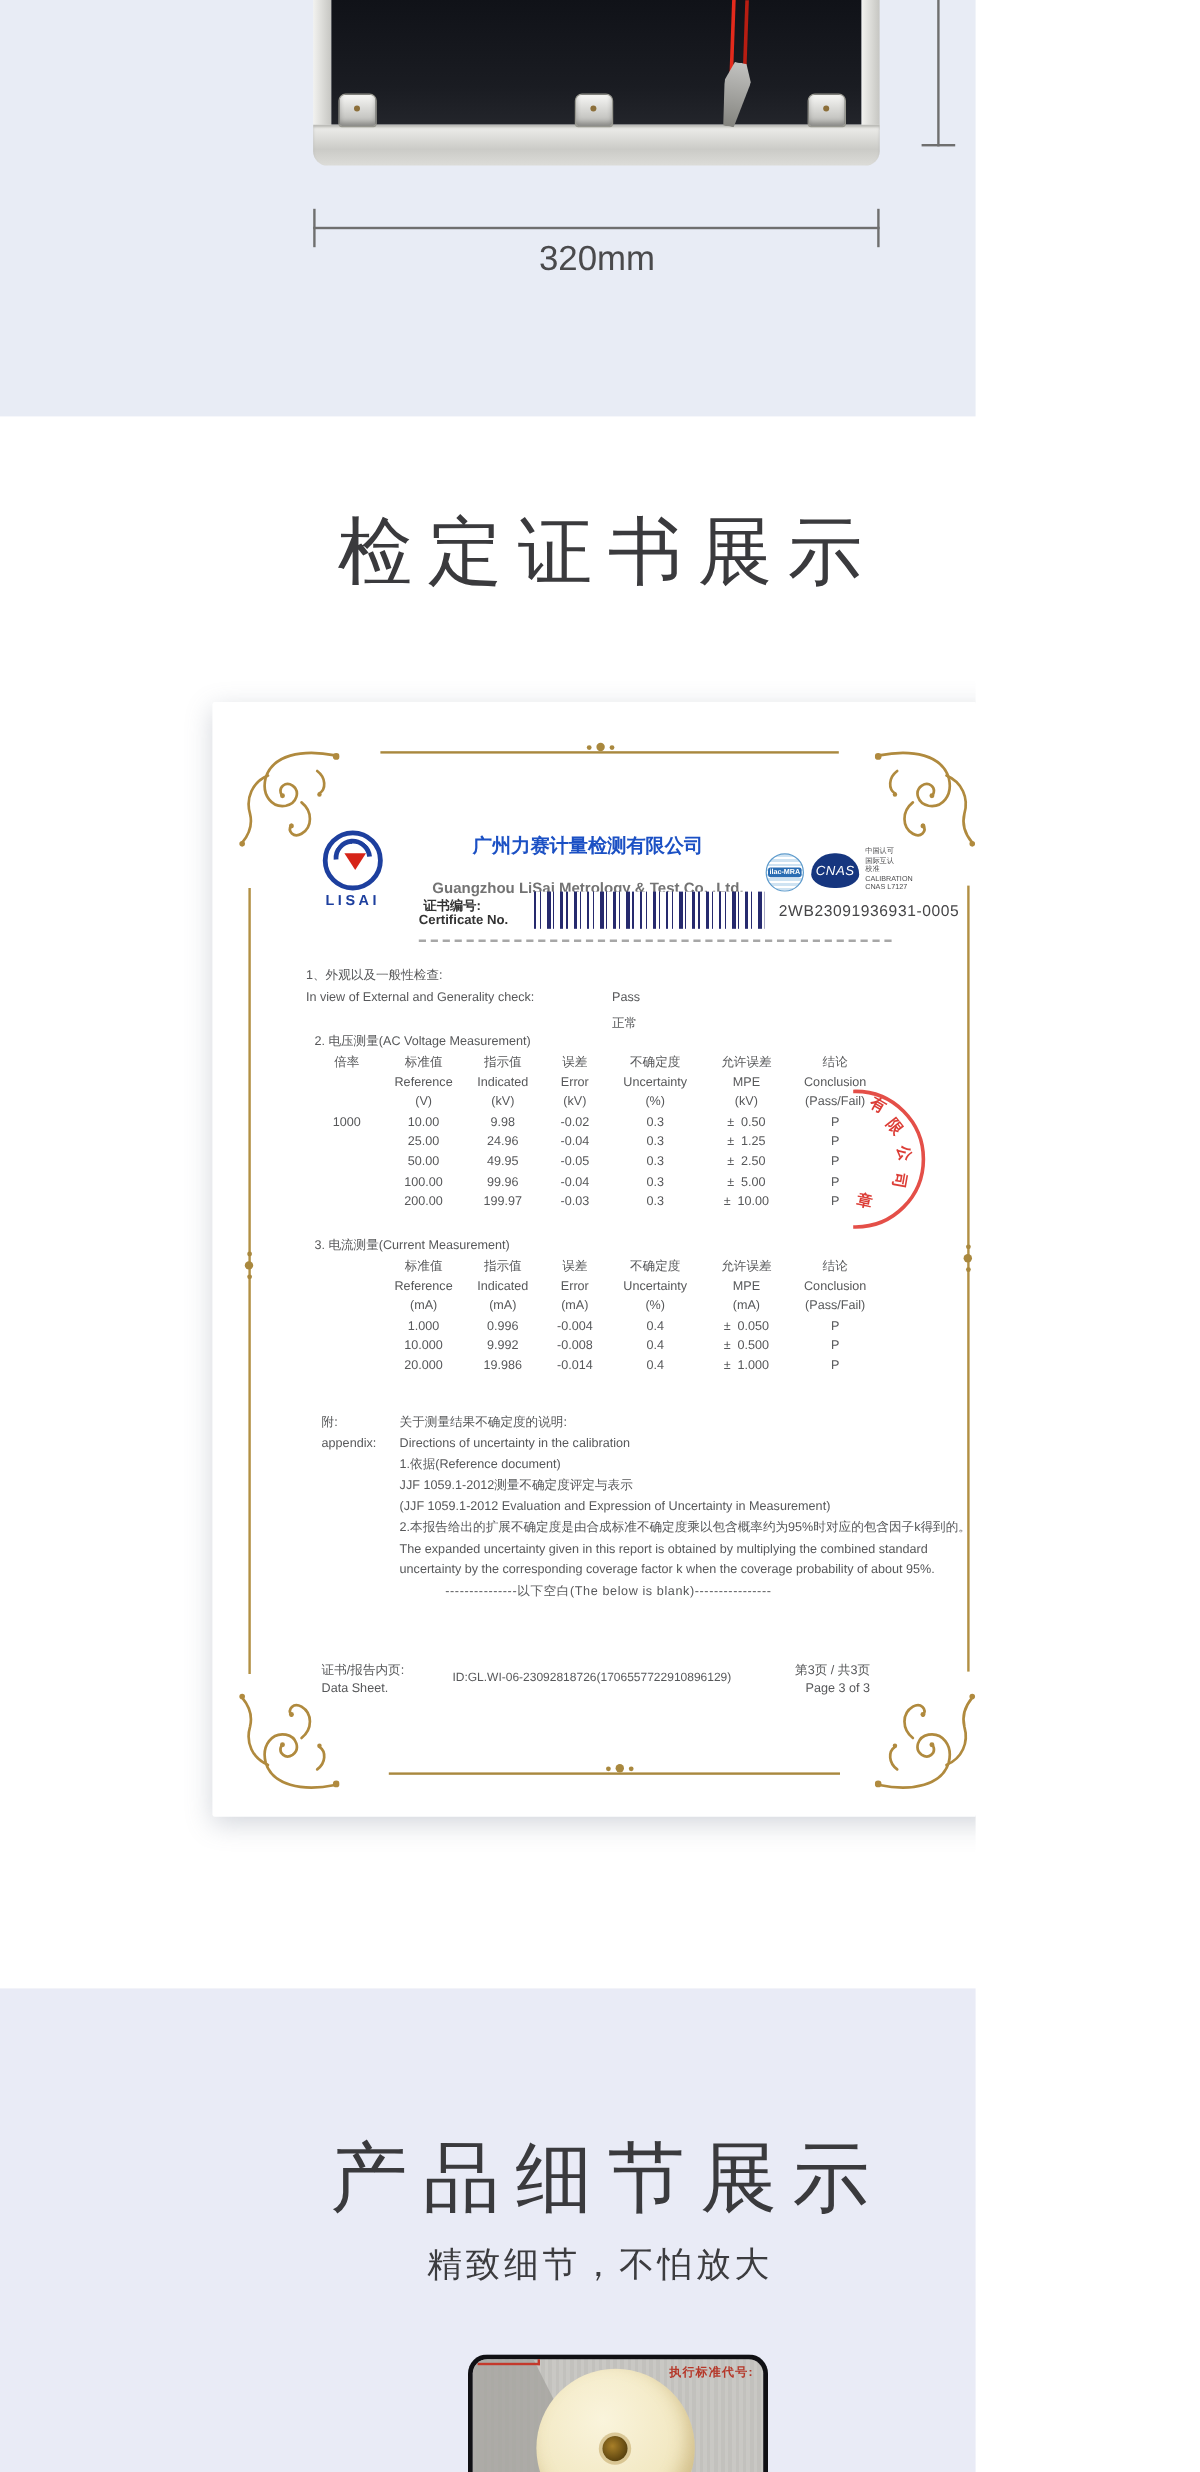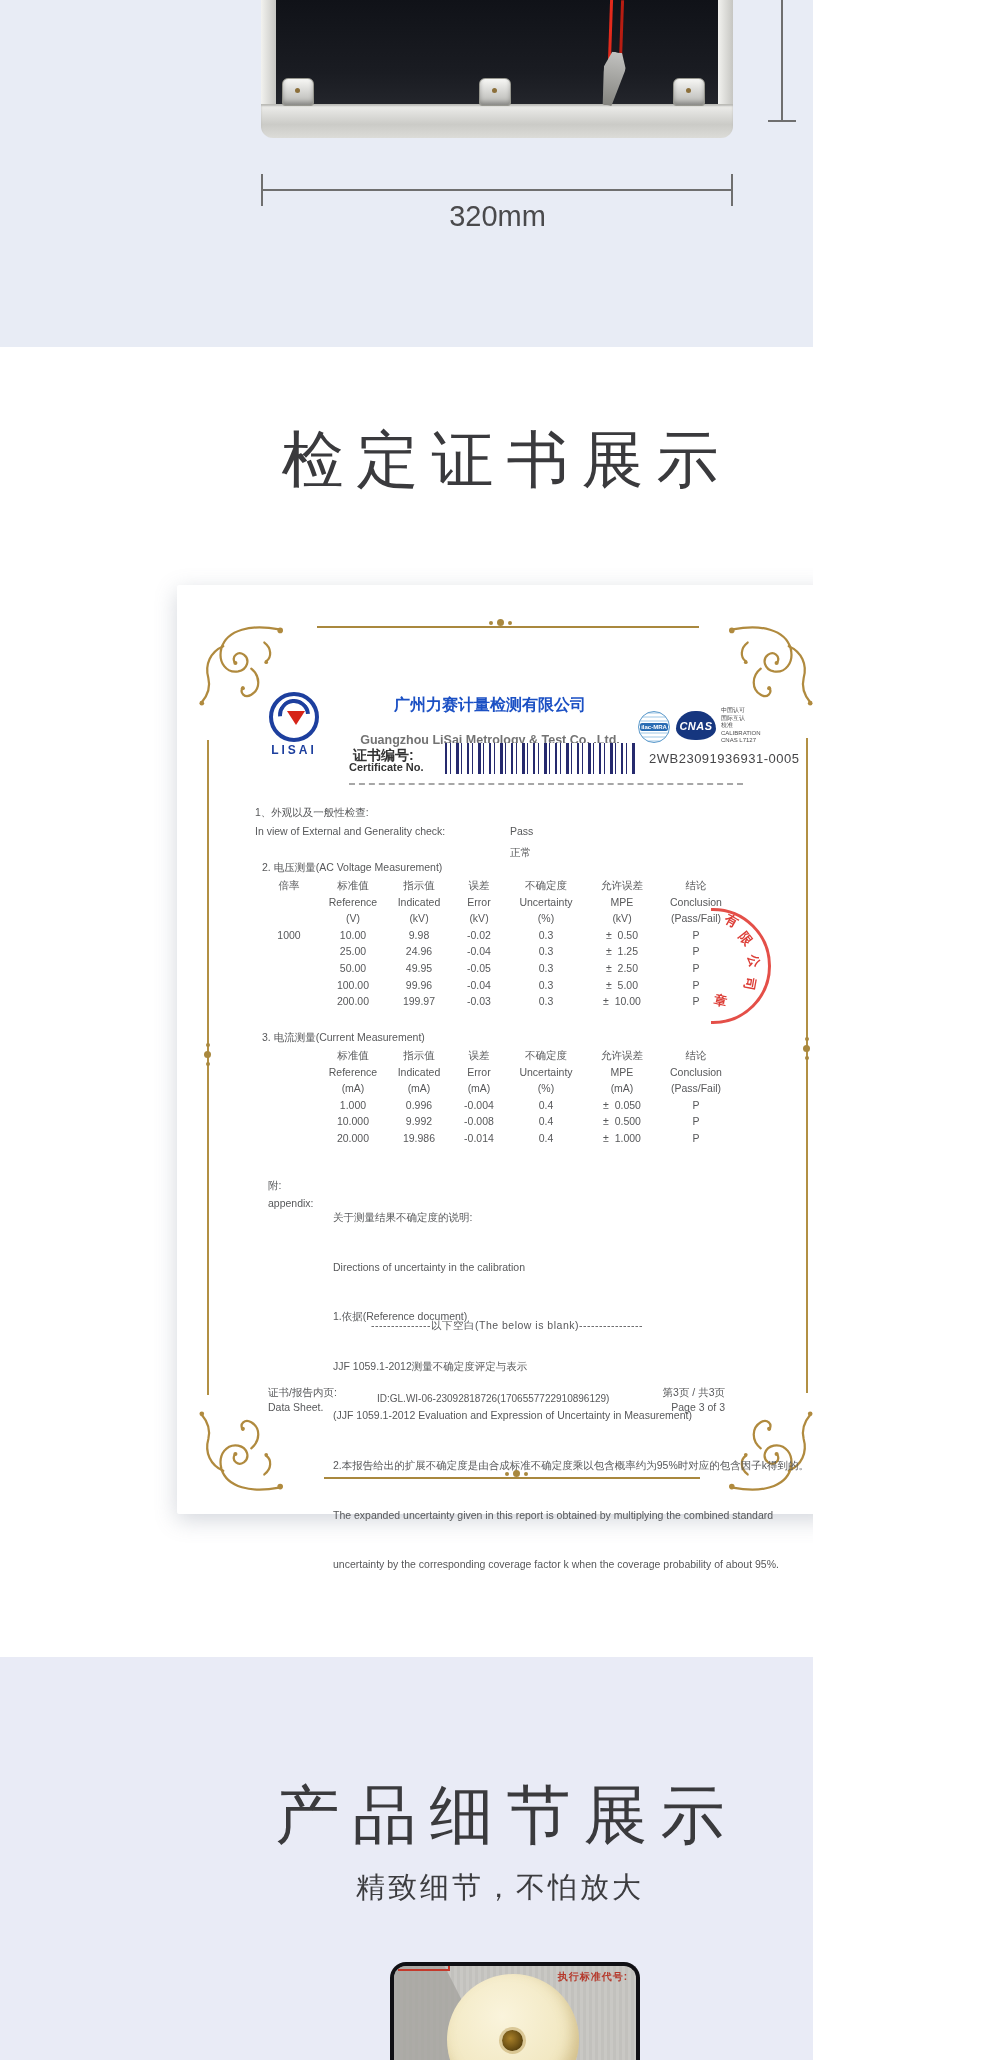--- a/index.html
+++ b/index.html
@@ -41,35 +41,35 @@
   .lisai-swirl{left:101px;top:114px;width:24px;height:24px;border:4px solid transparent;border-left-color:#1d3f9e;border-top-color:#1d3f9e;border-radius:50%;transform:rotate(40deg);}
   .lisai-tri{left:110px;top:126px;width:0;height:0;border-left:9px solid transparent;border-right:9px solid transparent;border-top:14px solid #d62418;}
   .lisai-text{left:84px;top:158px;width:66px;text-align:center;font-size:12px;font-weight:bold;letter-spacing:3px;color:#1d3f9e;}
 
   .org-cn{left:158px;top:110px;width:310px;text-align:center;font-size:16px;font-weight:bold;color:#1b50c4;white-space:nowrap;}
   .org-en{left:158px;top:148px;width:310px;text-align:center;font-size:12.5px;font-weight:bold;color:#737373;white-space:nowrap;}
 
   .ilac{left:461px;top:126px;width:30px;height:30px;border:1.5px solid #5e9bcc;border-radius:50%;background:repeating-linear-gradient(180deg,#cfe3f2 0 2px,#ffffff 2px 4px);display:flex;align-items:center;justify-content:center;}
   .ilac span{background:#2a6db3;color:#fff;font-size:6px;font-weight:bold;padding:0 1px;line-height:8px;border-radius:2px;}
   .cnas{left:499px;top:126px;width:40px;height:29px;background:#16367f;border-radius:55% 55% 55% 55%/70% 70% 45% 45%;display:flex;align-items:center;justify-content:center;}
-  .cnas span{color:#fff;font-style:italic;font-weight:bold;font-size:11px;letter-spacing:.5px;}
+  .cnas span{color:#fff;font-style:italic;font-weight:normal;font-size:11px;letter-spacing:.5px;}
   .cnas-lines{left:544px;top:122px;width:52px;font-size:6px;line-height:7.5px;color:#4a4a4c;}
 
-  .certno-cn{left:176px;top:162px;font-size:14px;font-weight:bold;color:#333;}
+  .certno-cn{left:176px;top:162px;font-size:11px;font-weight:bold;color:#333;}
   .certno-en{left:172px;top:176px;font-size:11px;font-weight:bold;color:#333;}
   .barcode{left:268px;top:158px;width:192px;height:31px;background:repeating-linear-gradient(90deg,#262a6e 0 2px,#fff 2px 5px,#262a6e 5px 6px,#fff 6px 11px,#262a6e 11px 14px,#fff 14px 16px,#262a6e 16px 17px,#fff 17px 22px);}
   .certno-val{left:472px;top:166px;font-size:13px;color:#454547;letter-spacing:.5px;}
   .dashline{left:172px;top:198px;width:394px;border-top:2px dashed #a7a7a7;}
 
   .c-line{white-space:nowrap;}
   .tbl{display:grid;text-align:center;line-height:16.6px;white-space:pre;}
   .tbl-v{grid-template-columns:62px 66px 66px 54px 80px 72px 76px;}
   .tbl-c{grid-template-columns:66px 66px 54px 80px 72px 76px;}
   .app-label{line-height:17.6px;}
-  .app-lines div{line-height:17.6px;white-space:nowrap;margin-top:32px;}
+  .app-lines div{line-height:17.6px;white-space:nowrap;}
   .blank-note{text-align:center;letter-spacing:.5px;}
 
   .stamp-wrap{left:534px;top:317px;width:62px;height:128px;overflow:hidden;}
   .stamp-circle{position:absolute;left:-56px;top:6px;width:110px;height:110px;border:3.5px solid rgba(223,48,40,.85);border-radius:50%;}
   .stamp-ch{position:absolute;color:rgba(216,40,32,.9);font-size:13px;font-weight:600;}
 
   
   .sec-bottom{left:0;top:1657px;width:1000px;height:403px;background:#e9ebf6;}
   .photo{left:390px;top:1962px;width:242px;height:98px;border:4px solid #101014;border-bottom:none;border-radius:16px 16px 0 0;overflow:hidden;background:repeating-linear-gradient(90deg,#c9c8c4 0 3px,#c2c1bd 3px 6px);}
   .photo-shadow{left:-10px;top:0;width:110px;height:98px;background:#a3a29e;opacity:.75;clip-path:polygon(0 0,55% 0,100% 100%,0 100%);}

